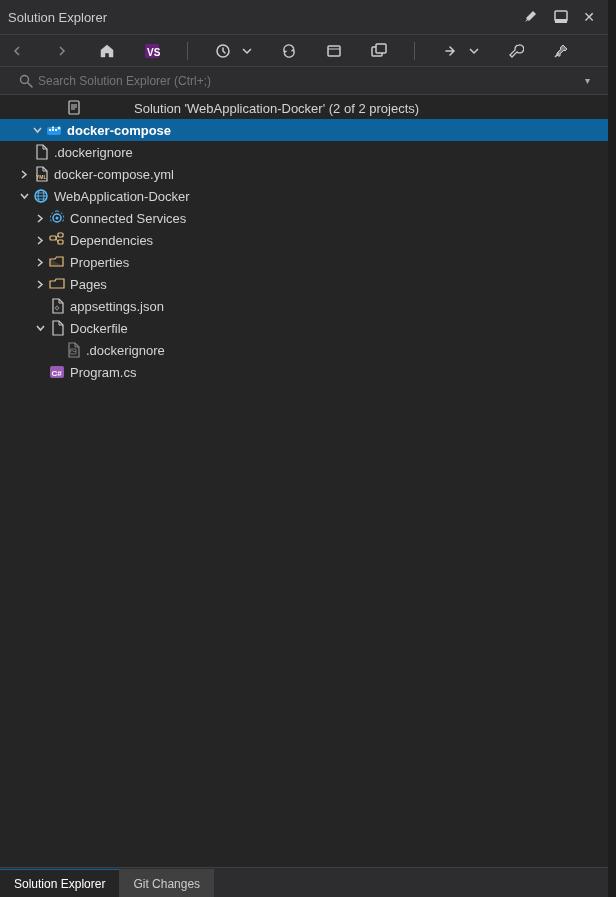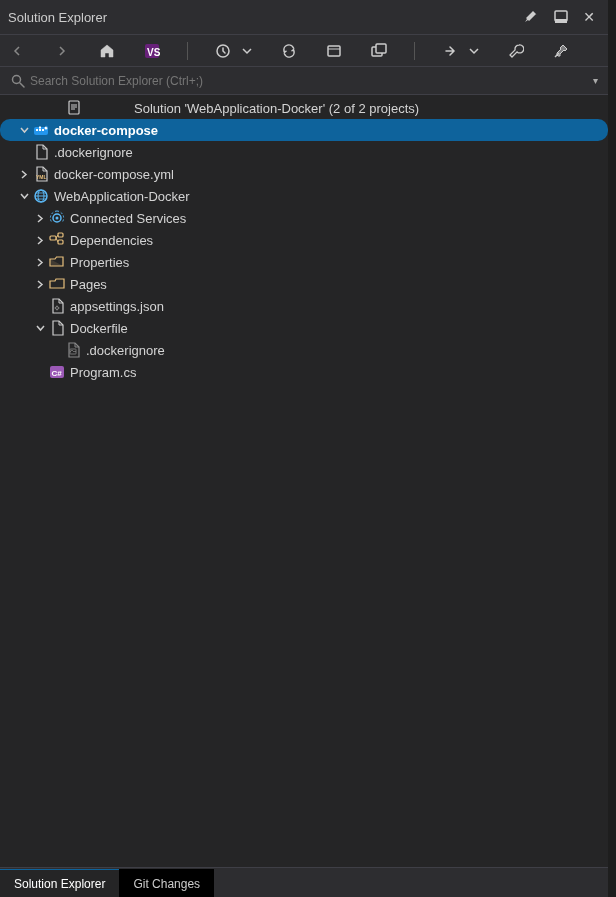--- a/index.html
+++ b/index.html
@@ -76,21 +76,21 @@
       align-items: center;
       gap: 1px;
     }
 
     
     .search-bar {
       background: #2d2d30;
       height: 28px;
       display: flex;
       align-items: center;
-      padding: 0 10px;
+      padding: 0 18px;
       border-bottom: 1px solid #3f3f46;
       flex-shrink: 0;
       gap: 4px;
     }
     .search-input {
       flex: 1;
       background: transparent;
       border: none;
       color: #888;
       font-size: 12px;
@@ -174,21 +174,21 @@
     }
     .tab {
       height: 28px;
       padding: 0 14px;
       display: flex;
       align-items: center;
       cursor: pointer;
       font-size: 12px;
       color: #cccccc;
       border-top: 1px solid transparent;
-      background: #000000;
+      background: #404040;
     }
     .tab.active {
       background: #252526;
       border-top: 1px solid #0e639c;
       color: #ffffff;
     }
 
     
     .svg-icon {
       width: 16px;
@@ -330,21 +330,21 @@
         <svg width="16" height="16" viewBox="0 0 16 16">
           <rect x="2" y="1" width="10" height="13" rx="1" fill="none" stroke="#cccccc" stroke-width="1.2"></rect>
           <line x1="4" y1="5" x2="10" y2="5" stroke="#cccccc" stroke-width="1"></line>
           <line x1="4" y1="7" x2="10" y2="7" stroke="#cccccc" stroke-width="1"></line>
           <line x1="4" y1="9" x2="8" y2="9" stroke="#cccccc" stroke-width="1"></line>
         </svg>
       </div>
       <span class="item-label">Solution 'WebApplication-Docker' (2 of 2 projects)</span>
     </div>
 
-    <div class="tree-item selected" style="padding-left:0;border-radius:10px;">
+    <div class="tree-item selected" style="padding-left:13px;">
       <div class="expand-arrow expanded" style="margin-left:16px;">
         <svg width="9" height="9" viewBox="0 0 9 9">
           <path d="M1 2l3.5 4L8 2" fill="none" stroke="#cccccc" stroke-width="1.5"></path>
         </svg>
       </div>
       <div class="item-icon">
         <svg width="16" height="16" viewBox="0 0 16 16">
           <rect x="1" y="5" width="14" height="8" rx="2" fill="#2496ed"></rect>
           <rect x="3" y="7" width="2" height="2" rx="0.3" fill="white"></rect>
           <rect x="6" y="7" width="2" height="2" rx="0.3" fill="white"></rect>

